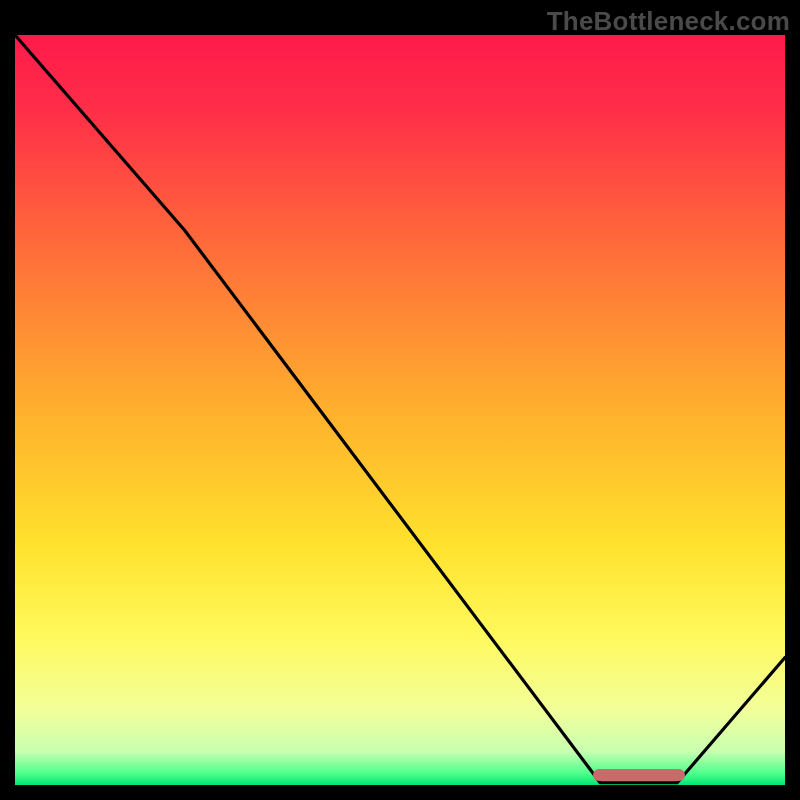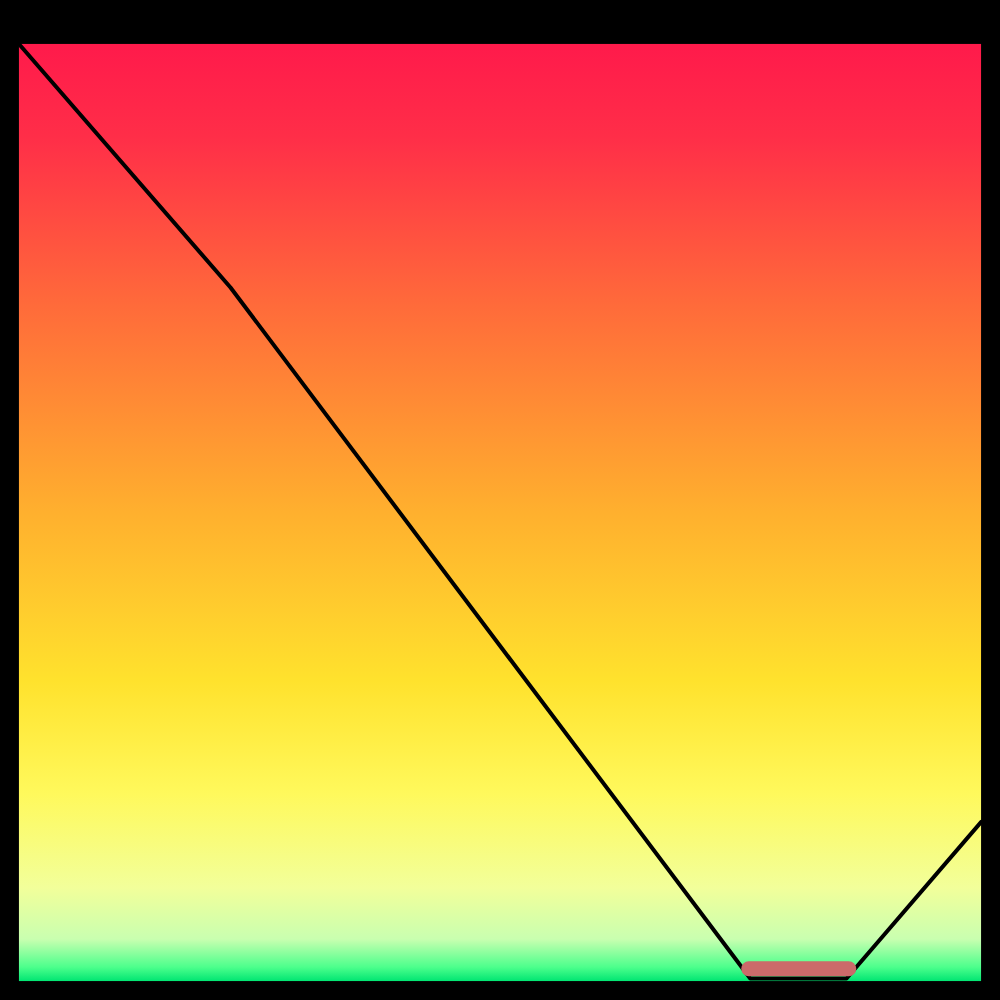--- a/index.html
+++ b/index.html
@@ -56,20 +56,21 @@
     height: 100%;
     z-index: 10;
     overflow: visible;
   }
 </style>
 </head>
 <body>
 
 <div class="stage">
 
+  <div class="watermark">TheBottleneck.com</div>
 
   <div class="plot-outer">
 
     <svg class="plot-inner" viewBox="0 0 770 750" preserveAspectRatio="none">
       <defs>
         <linearGradient id="bg-grad" x1="0" y1="0" x2="0" y2="1">
             <stop offset="0%" stop-color="#ff1a4b"></stop>
             <stop offset="10%" stop-color="#ff2e48"></stop>
             <stop offset="28.000000000000004%" stop-color="#ff6b3a"></stop>
             <stop offset="50%" stop-color="#ffb02e"></stop>

